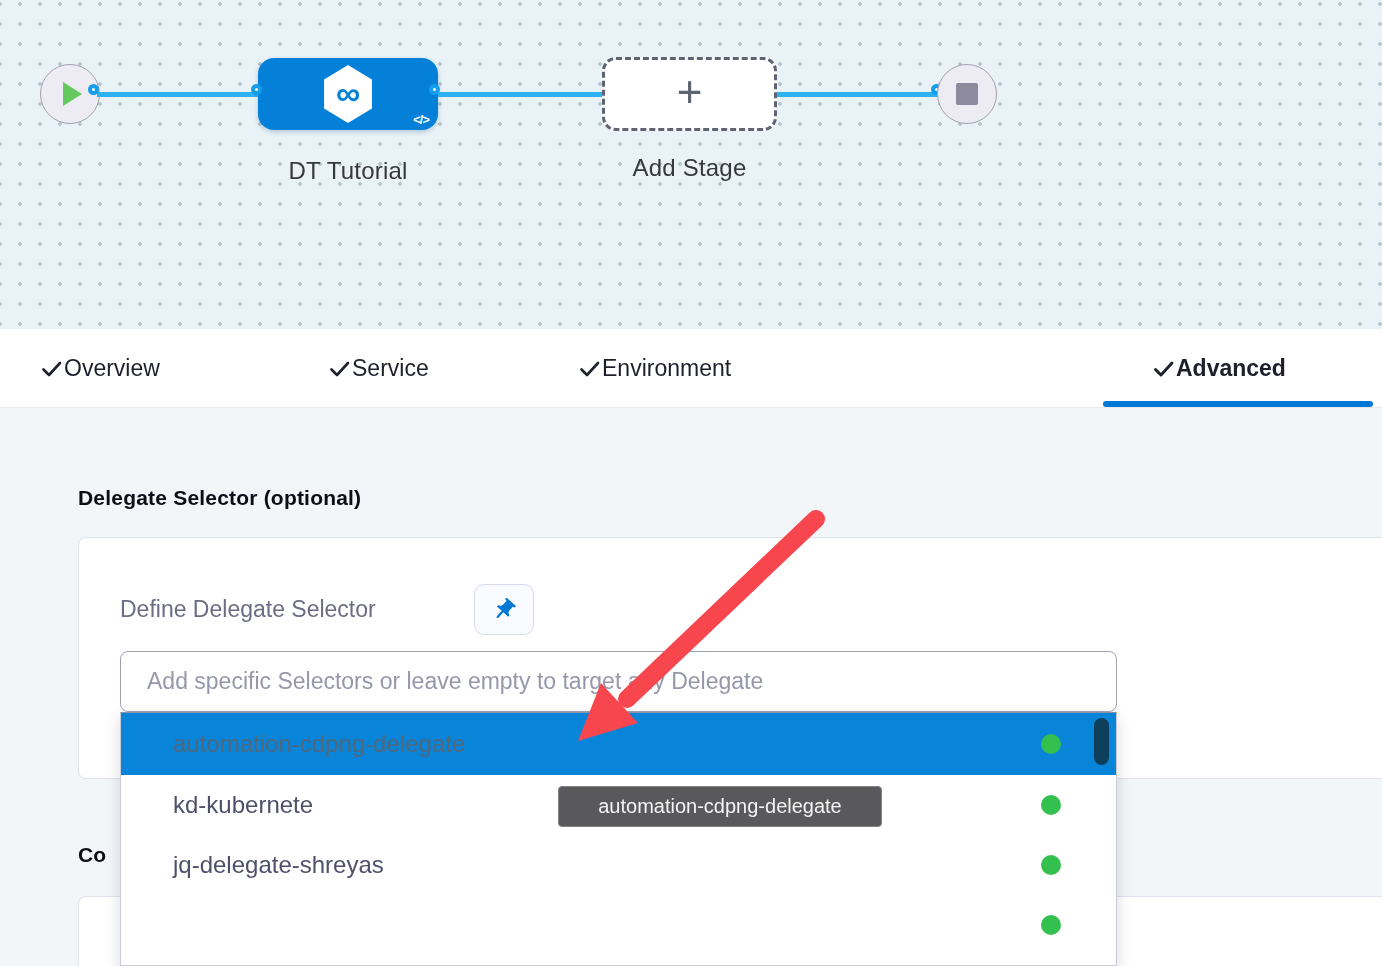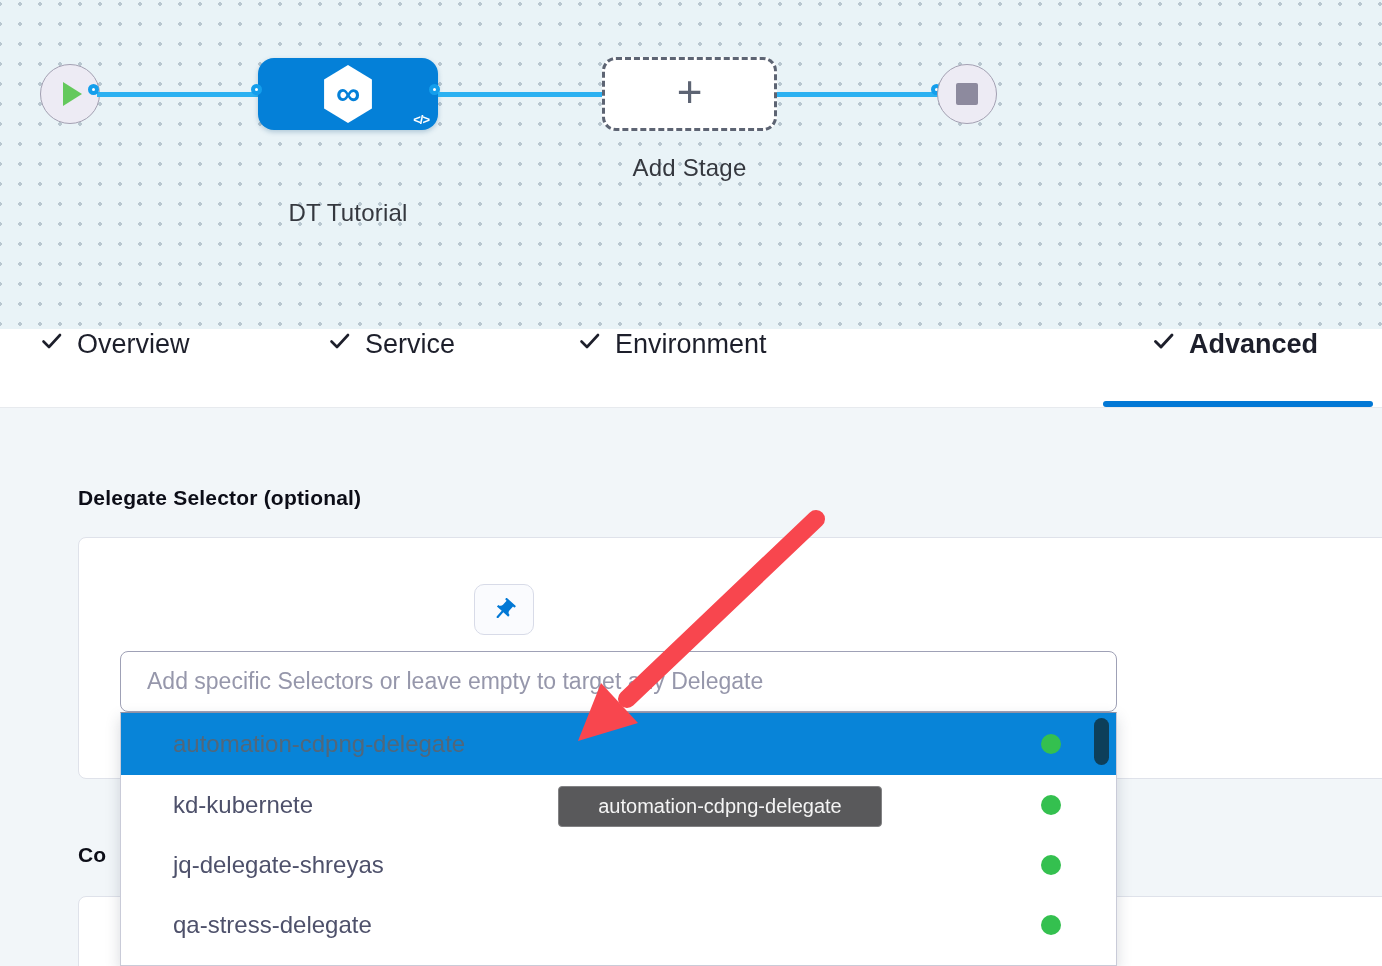--- a/index.html
+++ b/index.html
@@ -59,22 +59,22 @@
     display:flex; align-items:center; justify-content:center;
   }
   .add-stage-box span { color:#5d6473; font-size:44px; font-weight:300; line-height:1; margin-top:-5px; }
 
   
   .tabbar {
     position:absolute; left:0; top:329px; width:1382px; height:79px;
     background:#ffffff; border-bottom:1px solid #e7eaee;
   }
   .tab {
-    position:absolute; top:0; height:79px; display:flex; align-items:flex-start; gap:13px;
-    color:#1d1f2b; font-size:27px; cursor:pointer;
+    position:absolute; top:0; height:79px; display:flex; align-items:center; 
+    color:#1d1f2b; font-size:23px; cursor:pointer;
   }
   .tab .check-icon { width:24px; height:24px; }
   .tab-underline {
     position:absolute; left:1103px; top:72px; width:270px; height:6px;
     background:#0278d5; border-radius:3px;
   }
 
   
   .section-title {
     position:absolute; color:#0c0d17; font-size:21px; font-weight:bold; letter-spacing:.2px;
@@ -143,21 +143,21 @@
     <div class="port" style="left:88px;"></div>
 
     <div class="stage-node">
       <div class="hexagon">
         <span>∞</span>
       </div>
       <div class="code-glyph">&lt;/&gt;</div>
     </div>
     <div class="port" style="left:251px;"></div>
     <div class="port" style="left:429px;"></div>
-    <div class="canvas-label" style="left:258px; width:180px; top:157px;margin-top:42px;">DT Tutorial</div>
+    <div class="canvas-label" style="left:258px; width:180px; top:157px;">DT Tutorial</div>
 
     <div class="connector" style="left:438px; width:164px;"></div>
 
     <div class="add-stage-box">
       <span>+</span>
     </div>
     <div class="canvas-label" style="left:602px; width:175px; top:154px;">Add Stage</div>
 
     <div class="connector" style="left:777px; width:163px;"></div>
     <div class="port" style="left:931px;"></div>
@@ -192,20 +192,21 @@
         </svg>
       <span>Advanced</span>
     </div>
     <div class="tab-underline"></div>
   </div>
 
   <div class="section-title" style="left:78px; top:486px;">Delegate Selector (optional)</div>
 
   <div class="panel panel1"></div>
 
+  <div class="define-label">Define Delegate Selector</div>
 
   <div class="pin-button">
     <svg width="26" height="26" viewBox="0 0 24 24">
       <path transform="rotate(42 12 12)" fill="#0278d5" d="M16 9V4h1c.55 0 1-.45 1-1s-.45-1-1-1H7c-.55 0-1 .45-1 1s.45 1 1 1h1v5c0 1.66-1.34 3-3 3v2h5.97v7l1 1 1-1v-7H19v-2c-1.66 0-3-1.34-3-3z"></path>
     </svg>
   </div>
 
   <input class="selector-input" type="text" value="" placeholder="Add specific Selectors or leave empty to target any Delegate" style="">
 
   <div class="section-title" style="left:78px; top:843px; z-index:1;">Co</div>
@@ -218,21 +219,20 @@
     </div>
     <div class="dd-item">
       <span>kd-kubernete</span>
       <span class="status-dot"></span>
     </div>
     <div class="dd-item">
       <span>jq-delegate-shreyas</span>
       <span class="status-dot"></span>
     </div>
     <div class="dd-item">
-      <span>qa-stress-delegate</span>
       <span class="status-dot"></span>
     </div>
     <div class="dd-scrollthumb"></div>
   </div>
 
   <div class="tooltip">automation-cdpng-delegate</div>
 
   <svg class="arrow-overlay" viewBox="0 0 1382 966">
     <line x1="816" y1="519" x2="627" y2="699" stroke="#f8464e" stroke-width="18" stroke-linecap="round"></line>
     <polygon points="578,741 601,683 638,723" fill="#f8464e"></polygon>

